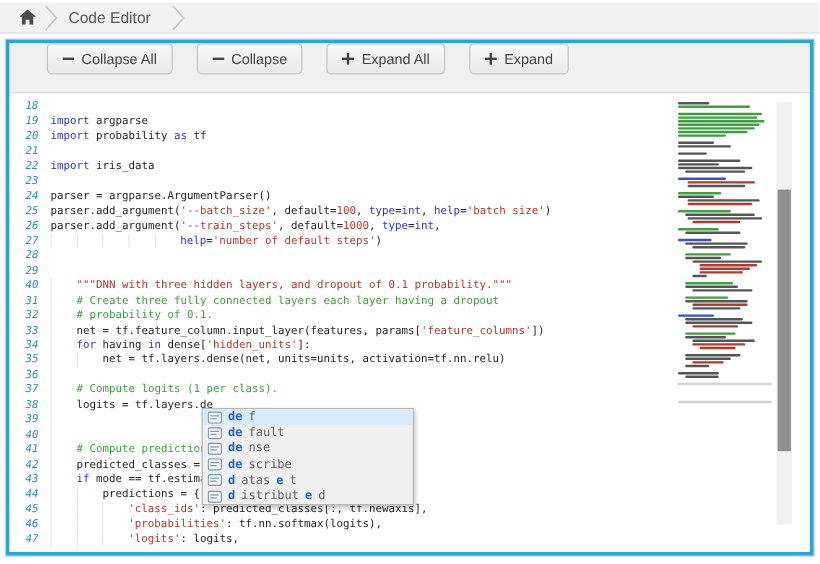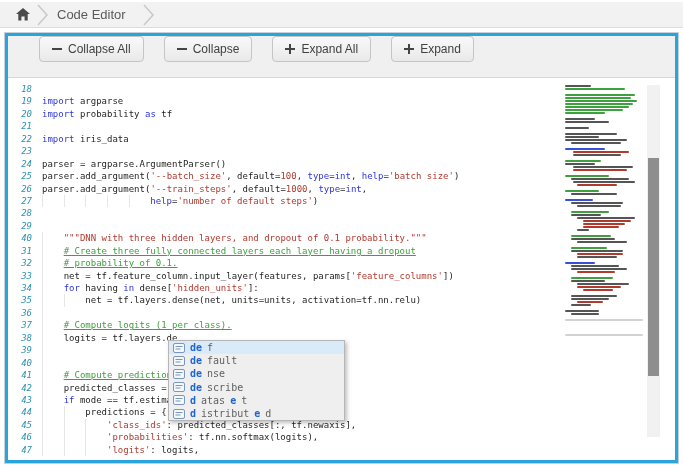--- a/index.html
+++ b/index.html
@@ -27,21 +27,21 @@
   .btn svg { flex:none; }
 
   
   .editor { position:relative; flex:1; background:#fff; overflow:hidden; }
   .code { position:absolute; left:0; top:5px; right:0; font-family:"DejaVu Sans Mono", monospace; font-size:9px; }
   .row { display:flex; height:12.45px; line-height:12.45px; white-space:pre; }
   .ln { width:34px; flex:none; text-align:right; padding-right:10px; color:var(--lineno);font-style:italic; }
   .ig { display:inline-block; width:21.66px; height:12.45px; border-left:1px solid #e6e6e6; vertical-align:top; }
   .tk-k { color:var(--kw); } .tk-b { color:var(--kw); }
   .tk-s { color:var(--str); } .tk-n { color:var(--str); }
-  .tk-c { color:var(--cmt);text-decoration:underline; } .tk-p { color:var(--plain); }
+  .tk-c { color:var(--cmt); } .tk-p { color:var(--plain); }
 
   
   .minimap { position:absolute; left:557px; top:7px; width:80px; }
   .mm-row { height:2px; margin-bottom:1px; border-radius:1px; }
 
   
   .vscroll { position:absolute; left:639px; top:7px; width:13px; height:352px; background:#f1f1f1; }
   .vthumb { position:absolute; left:1px; top:73px; width:11px; height:218px; background:#8e8e8e; cursor:pointer; }
 
   

